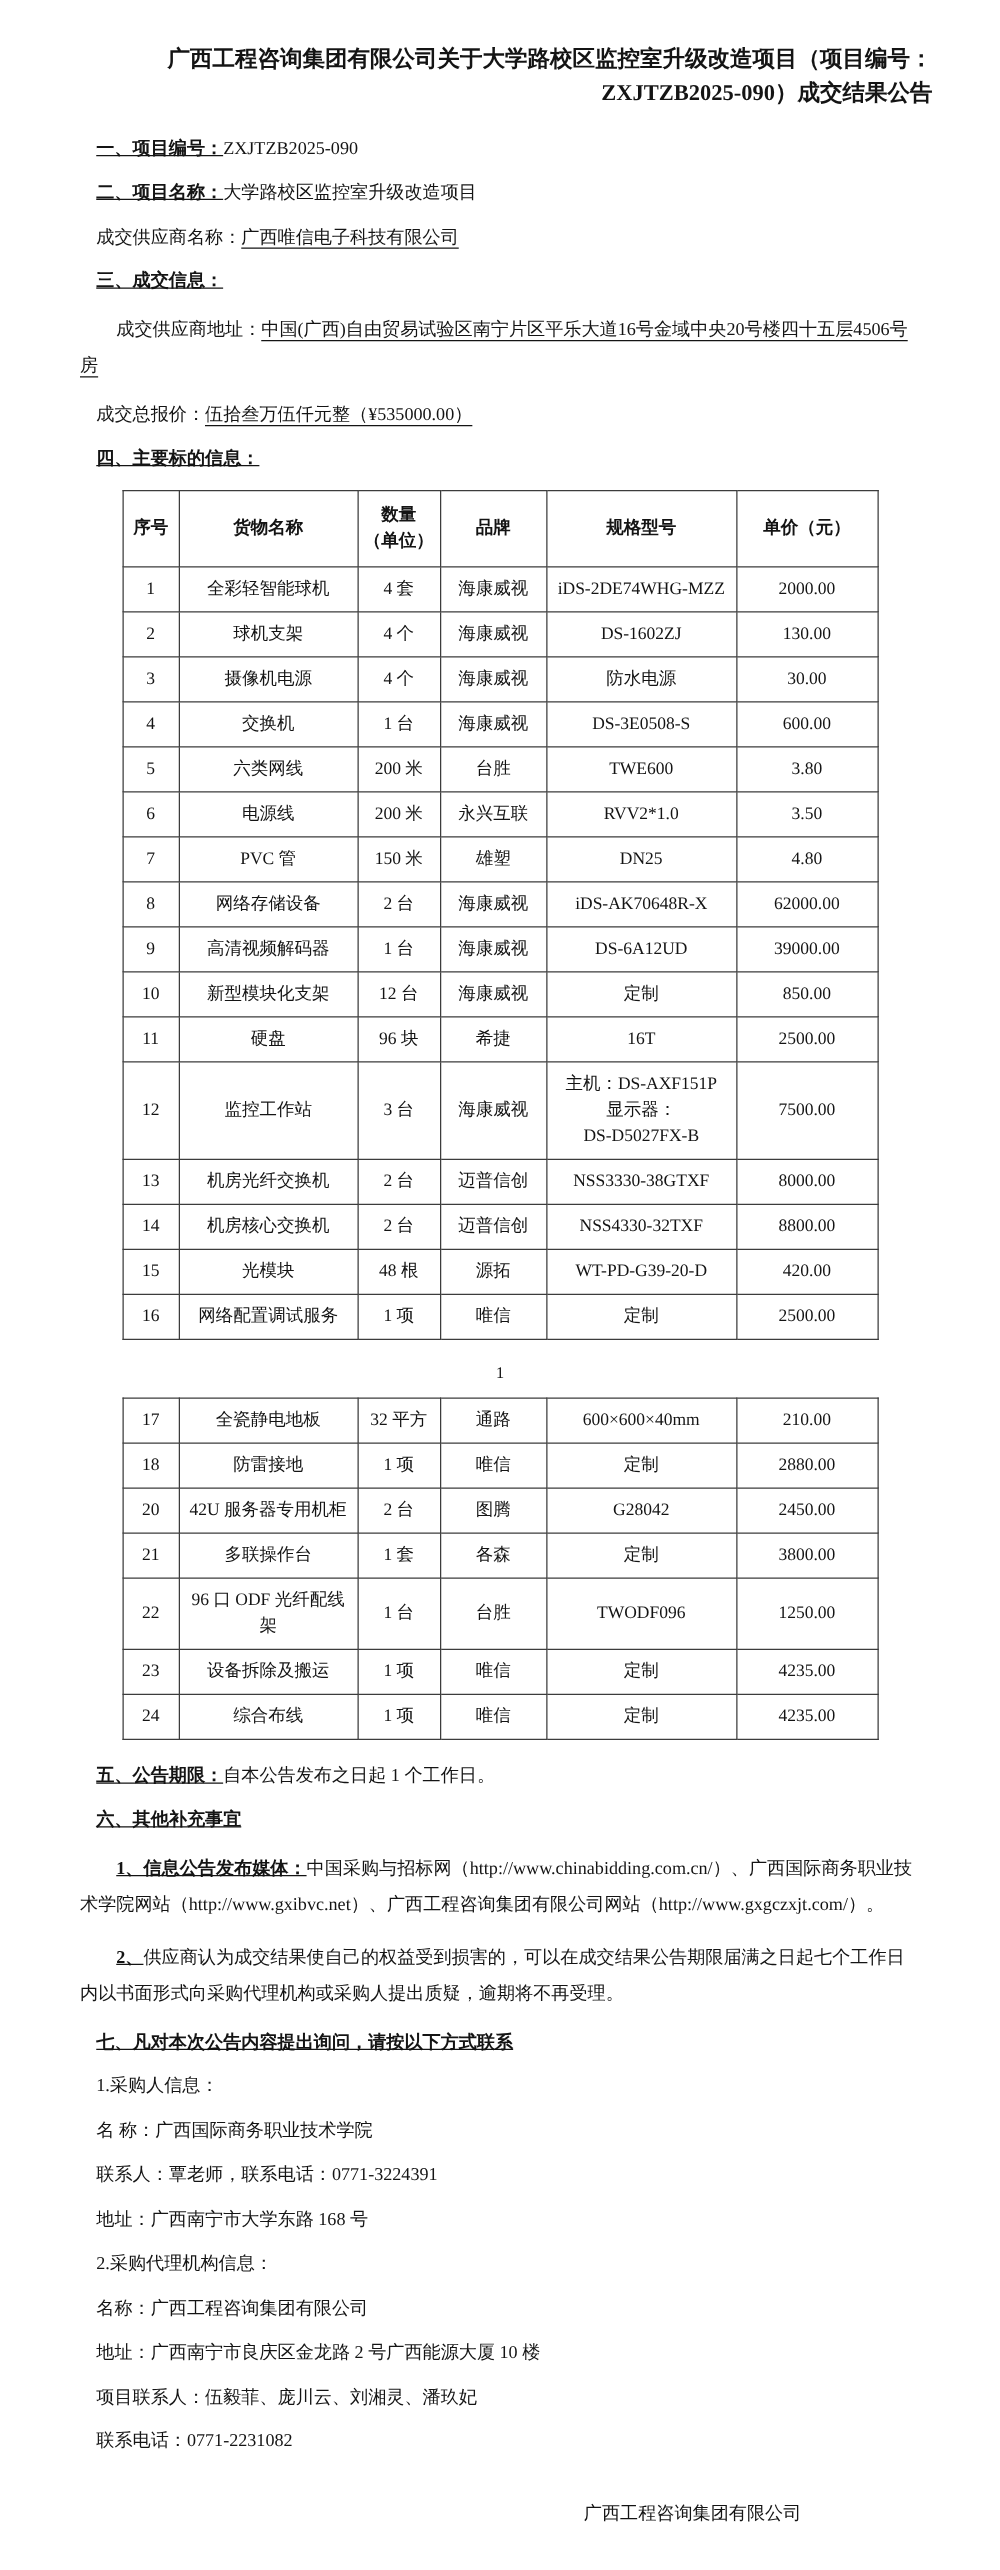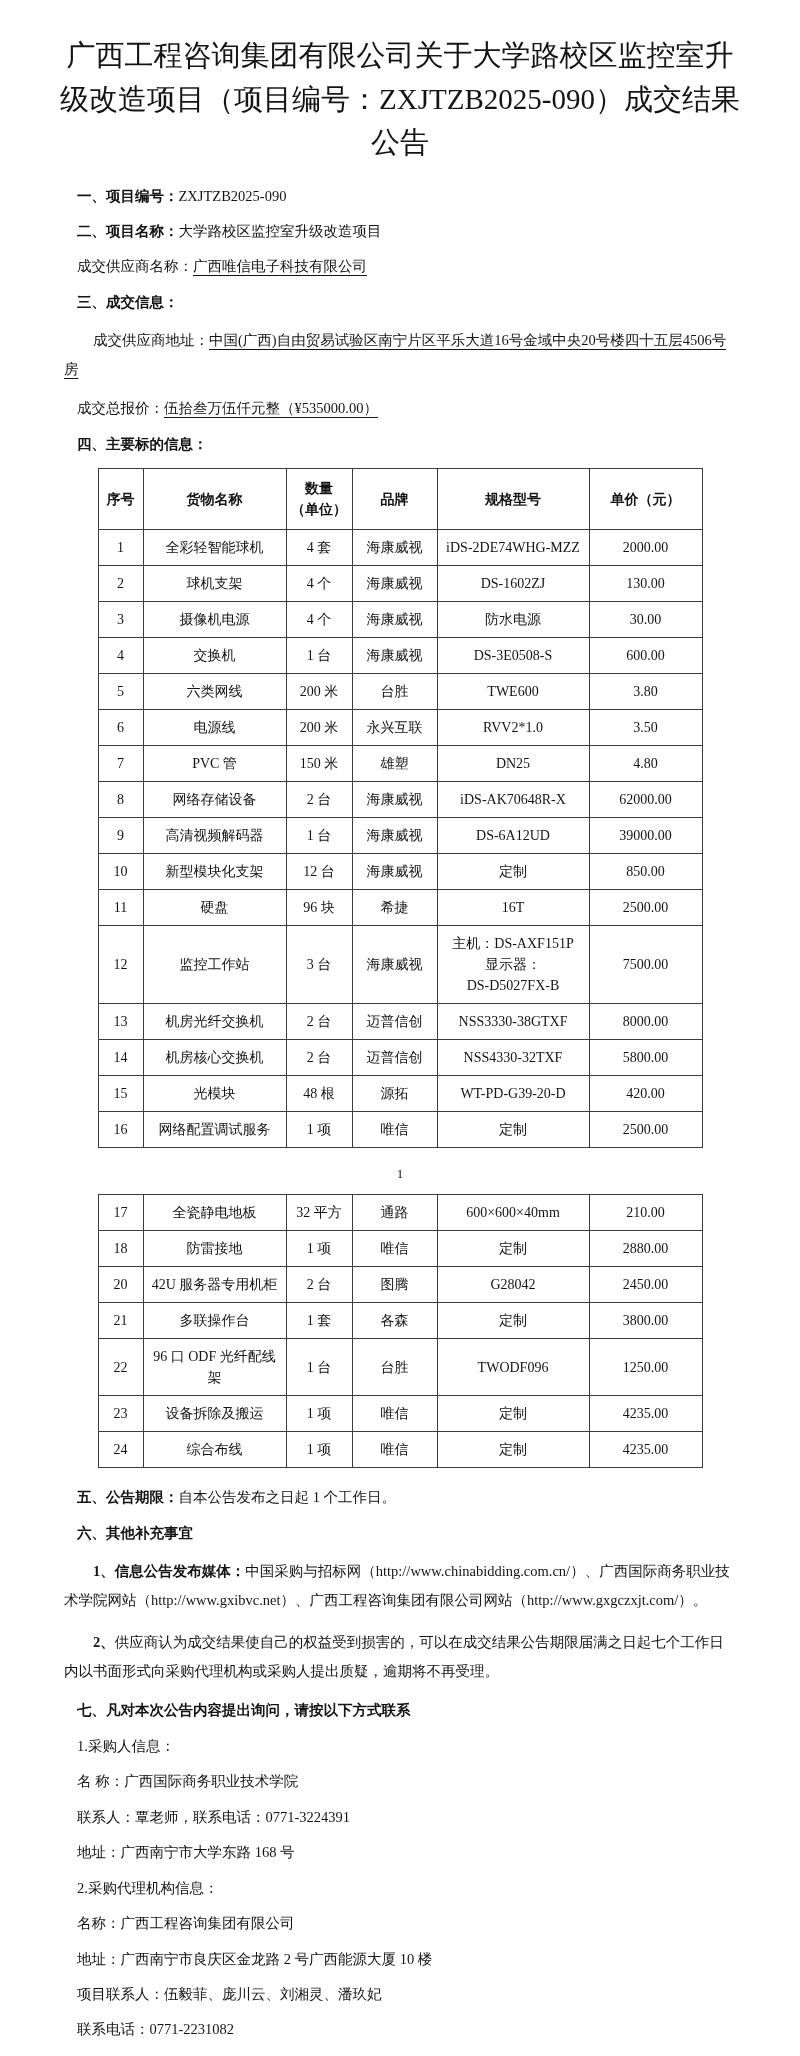--- a/index.html
+++ b/index.html
@@ -4,41 +4,41 @@
 <style>
   html,body { margin:0; padding:0; }
   body {
     width:800px; height:2056px; overflow:hidden;
     background:#ffffff; color:#141414;
     font-family:"Liberation Serif","DejaVu Serif",serif;
     font-size:14.5px;
   }
   .page { padding:24px 48px 0 48px; }
   .title {
-    font-size:29px; font-weight:normal; text-align:center;
+    font-size:18px; font-weight:bold; text-align:right;
     line-height:1.5; margin:10px 6px 20px 6px;
   }
   p.line { margin:13px 0; text-indent:2em; line-height:1.55; }
   p.wrapline { margin:13px 16px; text-indent:2em; line-height:2.0; }
-  .b { font-weight:bold; }
+  .b { font-weight:bold;text-decoration:underline; }
   .u { text-decoration:underline; text-underline-offset:4px; }
   table {
     border-collapse:collapse; width:604px; margin:12px auto 18px auto;
     table-layout:fixed; text-align:center;
   }
   th, td {
     border:1px solid #3c3c3c; padding:7px 3px;
     font-size:14px; line-height:1.5;
     white-space:pre-line; word-break:break-all; vertical-align:middle;
   }
   th { font-weight:bold; padding:9px 2px; }
   .pagenum { text-align:center; font-size:13px; margin:14px 0 10px 0; }
   .sig { margin-top:36px; }
   .sig p { margin:0; text-align:right; line-height:1.6; }
-  .sig .org { margin-right:83px; }
+  .sig .org { margin-right:111px; }
 </style>
 </head>
 <body>
 
 <div class="page">
 
   <h1 class="title">广西工程咨询集团有限公司关于大学路校区监控室升级改造项目（项目编号：ZXJTZB2025-090）成交结果公告</h1>
 
   <p class="line"><span class="b">一、项目编号：</span><span>ZXJTZB2025-090</span></p>
 
@@ -180,21 +180,21 @@
           <td>迈普信创</td>
           <td>NSS3330-38GTXF</td>
           <td>8000.00</td>
         </tr>
         <tr>
           <td>14</td>
           <td>机房核心交换机</td>
           <td>2 台</td>
           <td>迈普信创</td>
           <td>NSS4330-32TXF</td>
-          <td>5800.00</td>
+          <td>8800.00</td>
         </tr>
         <tr>
           <td>15</td>
           <td>光模块</td>
           <td>48 根</td>
           <td>源拓</td>
           <td>WT-PD-G39-20-D</td>
           <td>420.00</td>
         </tr>
         <tr>

